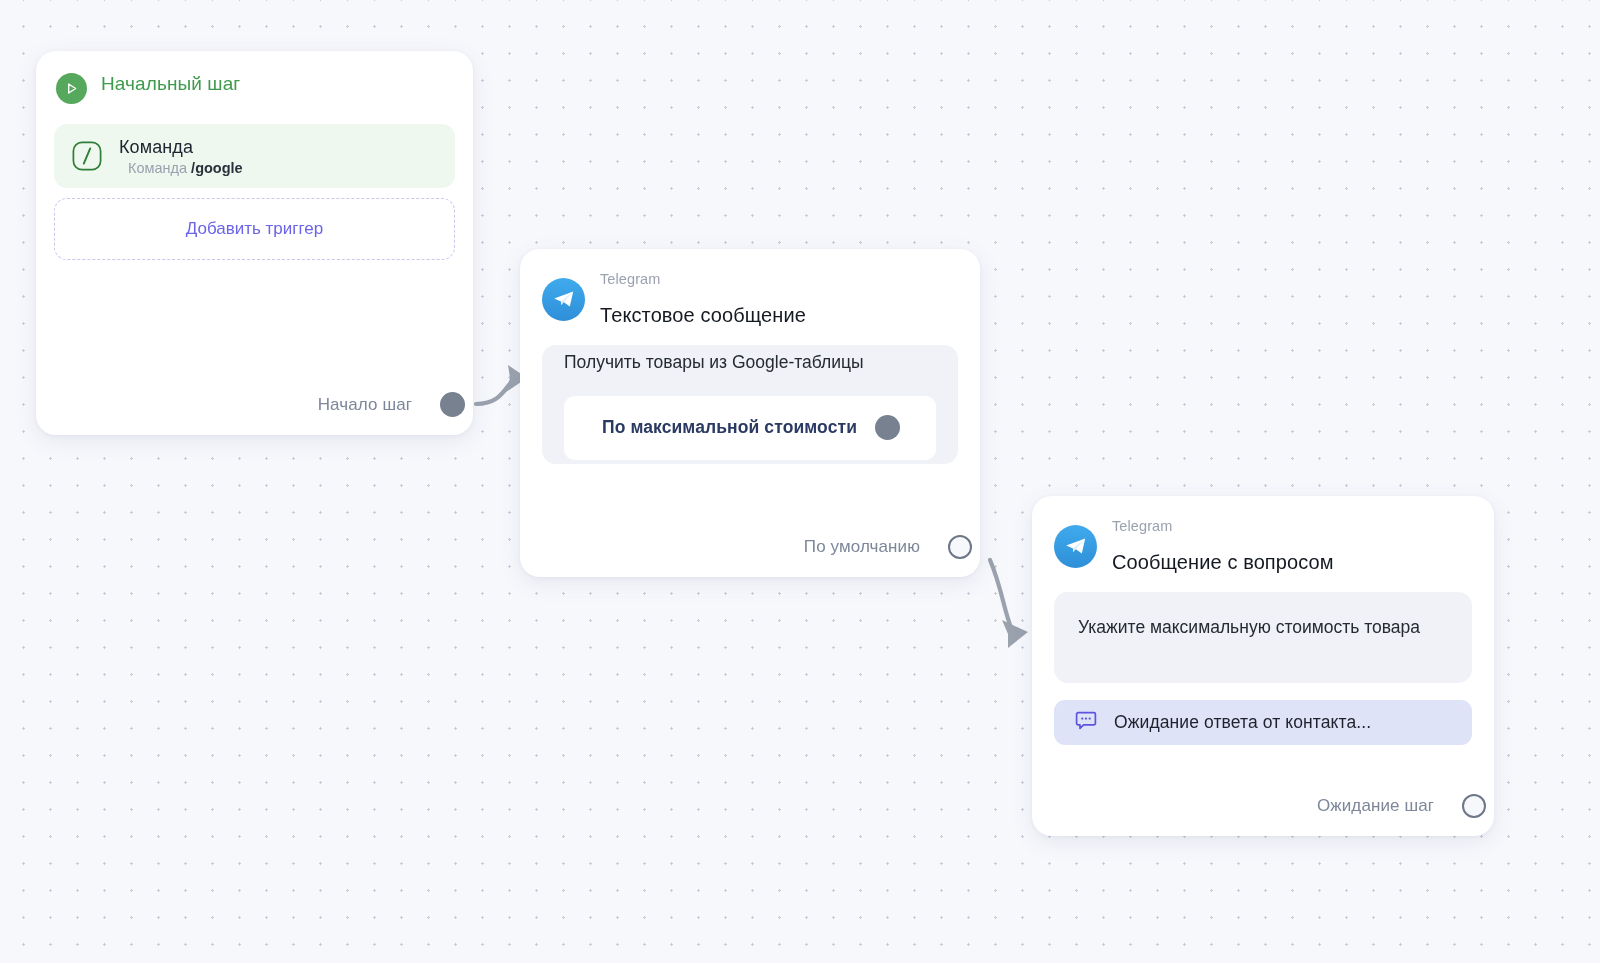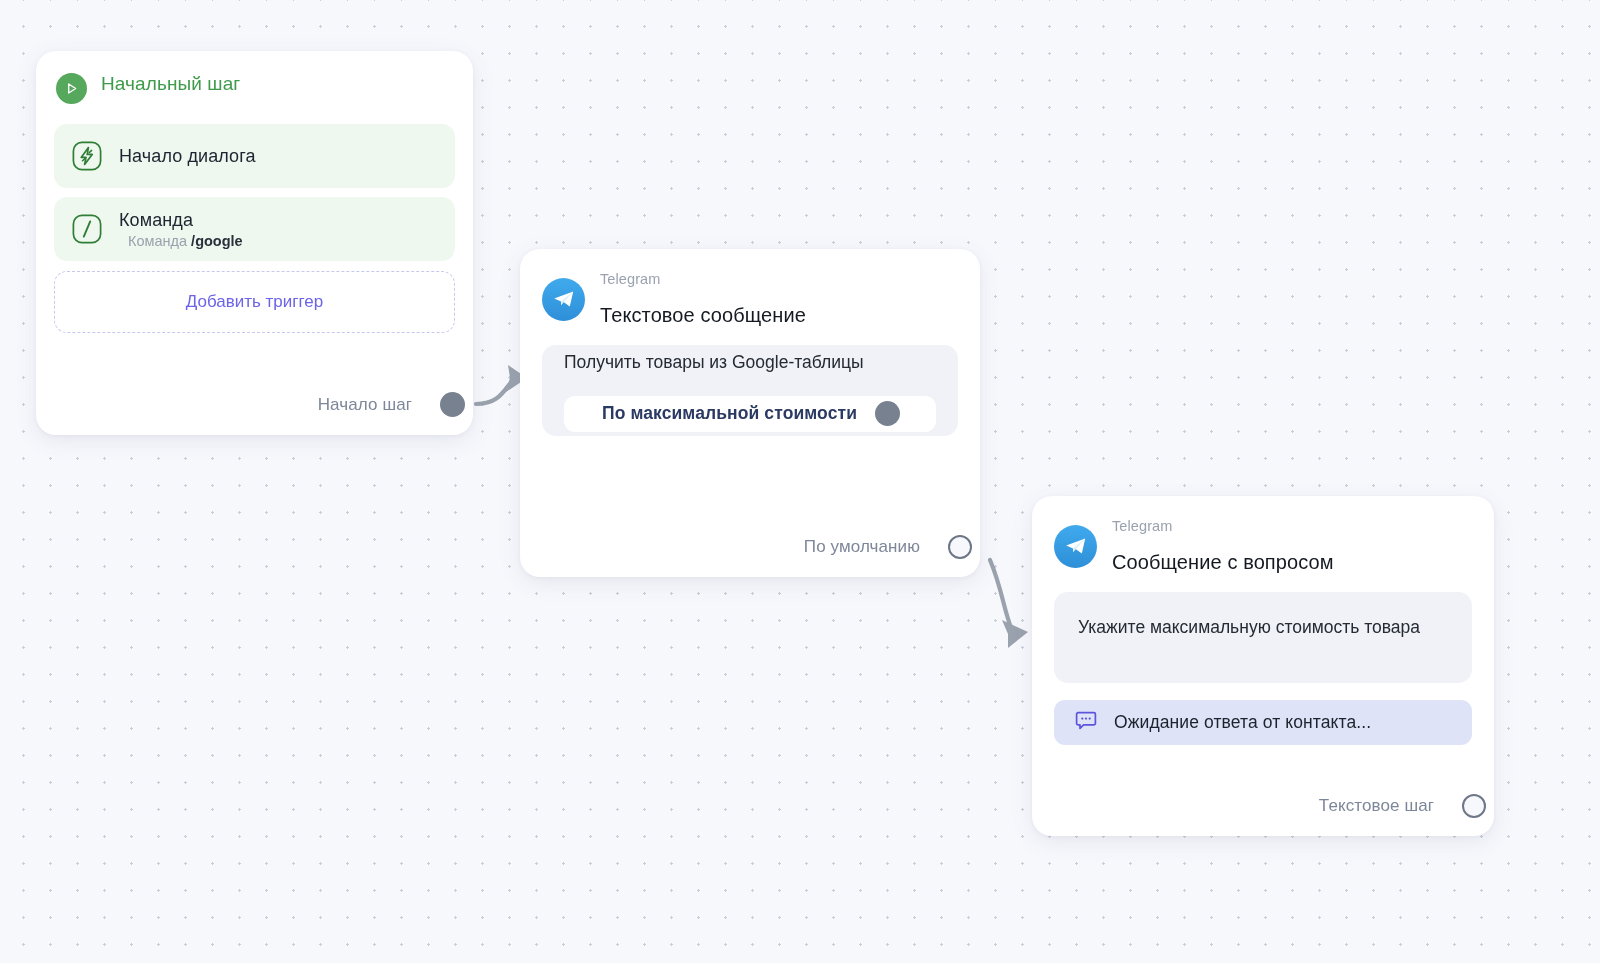--- a/index.html
+++ b/index.html
@@ -205,21 +205,21 @@
   }
   .msg-text {
     font-size: 17.5px;
     color: #252a33;
     line-height: 1.55;
   }
   .reply-button {
     margin-top: 20px;
     background: #ffffff;
     border-radius: 11px;
-    height: 36px;
+    height: 64px;
     display: flex;
     align-items: center;
     justify-content: center;
     gap: 18px;
     padding: 0 18px 0 20px;
     box-sizing: border-box;
     position: relative;
   }
   .reply-button-label {
     font-size: 17.5px;
@@ -276,33 +276,20 @@
 
     <div class="start-header">
       <span class="play-badge">
         <svg width="15" height="15" viewBox="0 0 16 16">
           <polygon points="5,3.2 12.4,8 5,12.8" fill="none" stroke="#ffffff" stroke-width="1.5" stroke-linejoin="round"></polygon>
         </svg>
       </span>
       <span class="start-header-title">Начальный шаг</span>
     </div>
 
-    <div class="trigger-row">
-      <span class="trigger-icon">
-        <svg width="32" height="32" viewBox="0 0 32 32">
-          <rect x="2.4" y="2.4" width="27.2" height="27.2" rx="8.5" fill="none" stroke="#2f7d36" stroke-width="1.7"></rect>
-          <path d="M17.4 7.6 L10.2 17.4 L15.0 17.4 L13.6 24.4 L21.2 14.4 L16.2 14.4 Z" fill="none" stroke="#2f7d36" stroke-width="1.7" stroke-linejoin="round"></path>
-          <line x1="11.5" y1="20.8" x2="14.2" y2="18.4" stroke="#2f7d36" stroke-width="1.5" stroke-linecap="round"></line>
-          <line x1="18.2" y1="12.6" x2="20.6" y2="10.4" stroke="#2f7d36" stroke-width="1.5" stroke-linecap="round"></line>
-        </svg>
-      </span>
-      <span class="trigger-texts">
-        <span class="trigger-title">Начало диалога</span>
-      </span>
-    </div>
 
     <div class="trigger-row">
       <span class="trigger-icon">
         <svg width="32" height="32" viewBox="0 0 32 32">
           <rect x="2.4" y="2.4" width="27.2" height="27.2" rx="8.5" fill="none" stroke="#2f7d36" stroke-width="1.7"></rect>
           <line x1="19.2" y1="8.4" x2="12.8" y2="23.6" stroke="#2f7d36" stroke-width="1.9" stroke-linecap="round"></line>
         </svg>
       </span>
       <span class="trigger-texts">
         <span class="trigger-title">Команда</span>
@@ -374,18 +361,18 @@
           <path d="M4.2 4.6 H19.8 A1.6 1.6 0 0 1 21.4 6.2 V15.2 A1.6 1.6 0 0 1 19.8 16.8 H9.6 L6.0 20.4 V16.8 H4.2 A1.6 1.6 0 0 1 2.6 15.2 V6.2 A1.6 1.6 0 0 1 4.2 4.6 Z" fill="none" stroke="#5b54dd" stroke-width="1.7" stroke-linejoin="round"></path>
           <circle cx="8.3" cy="10.6" r="1.15" fill="#5b54dd"></circle>
           <circle cx="12.0" cy="10.6" r="1.15" fill="#5b54dd"></circle>
           <circle cx="15.7" cy="10.6" r="1.15" fill="#5b54dd"></circle>
         </svg>
       </span>
       <span class="waiting-label">Ожидание ответа от контакта...</span>
     </div>
 
     <div class="card-footer">
-      <span class="footer-label">Текстовое шаг</span>
+      <span class="footer-label">Ожидание шаг</span>
       <span class="port-dot-hollow"></span>
     </div>
   </div>
 
 </div>
 
 </body></html>

